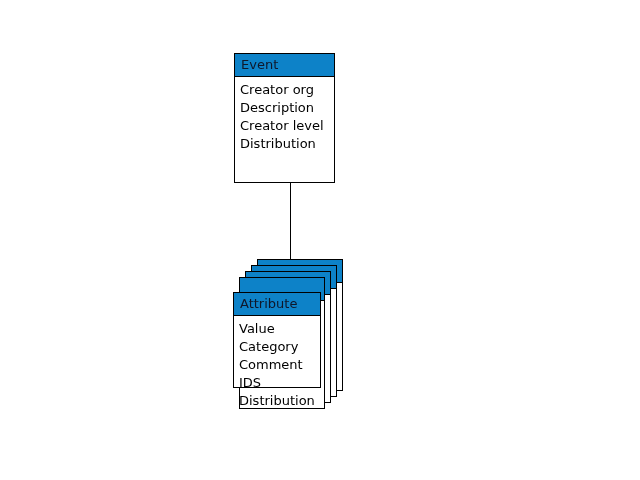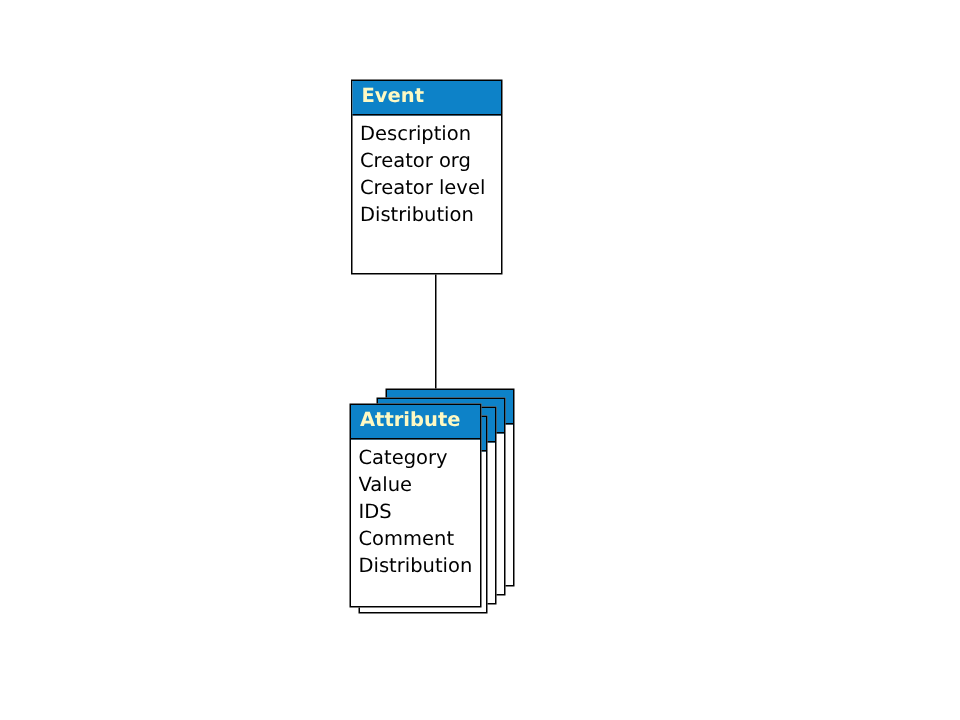--- a/index.html
+++ b/index.html
@@ -24,22 +24,22 @@
     position: absolute;
     box-sizing: border-box;
     background: #ffffff;
     border: 1px solid #000000;
   }
   .card-header {
     box-sizing: border-box;
     height: 23px;
     background: #0d82c8;
     border-bottom: 1px solid #000000;
-    color: #fef9c3;
-    font-weight: bold;
+    color: #0f172a;
+    font-weight: normal;
     font-size: 13px;
     line-height: 22px;
     padding-left: 6px;
     white-space: nowrap;
     overflow: hidden;
   }
   .card-body {
     box-sizing: border-box;
     padding: 4px 0 4px 5px;
   }
@@ -75,23 +75,23 @@
     border: 1px solid #000000;
   }
   .stack-back .back-header {
     box-sizing: border-box;
     height: 23px;
     background: #0d82c8;
     border-bottom: 1px solid #000000;
   }
   #attribute-card {
     left: 0px;
-    top: 10px;
+    top: 33px;
     width: 88px;
-    height: 136px;
+    height: 96px;
     z-index: 10;
   }
 
   
   #connector {
     position: absolute;
     left: 290px;
     top: 183px;
     width: 1px;
     height: 79px;
@@ -99,22 +99,22 @@
   }
 </style>
 </head>
 <body>
 
 <div id="canvas">
 
   <div class="card" id="event-card">
     <div class="card-header">Event</div>
     <div class="card-body">
+      <div class="field-row">Creator org</div>
       <div class="field-row">Description</div>
-      <div class="field-row">Creator org</div>
       <div class="field-row">Creator level</div>
       <div class="field-row">Distribution</div>
     </div>
   </div>
 
   <div id="connector"></div>
 
   <div id="attribute-stack">
 
     <div class="stack-back" style="left:24px; top:0px;  height:132px; z-index:1;">
@@ -126,23 +126,23 @@
     <div class="stack-back" style="left:12px; top:12px; height:132px; z-index:3;">
       <div class="back-header"></div>
     </div>
     <div class="stack-back" style="left:6px;  top:18px; height:132px; z-index:4;">
       <div class="back-header"></div>
     </div>
 
     <div class="card" id="attribute-card">
       <div class="card-header">Attribute</div>
       <div class="card-body">
+        <div class="field-row">Value</div>
         <div class="field-row">Category</div>
-        <div class="field-row">Value</div>
+        <div class="field-row">Comment</div>
         <div class="field-row">IDS</div>
-        <div class="field-row">Comment</div>
         <div class="field-row">Distribution</div>
       </div>
     </div>
 
   </div>
 
 </div>
 
 </body></html>

